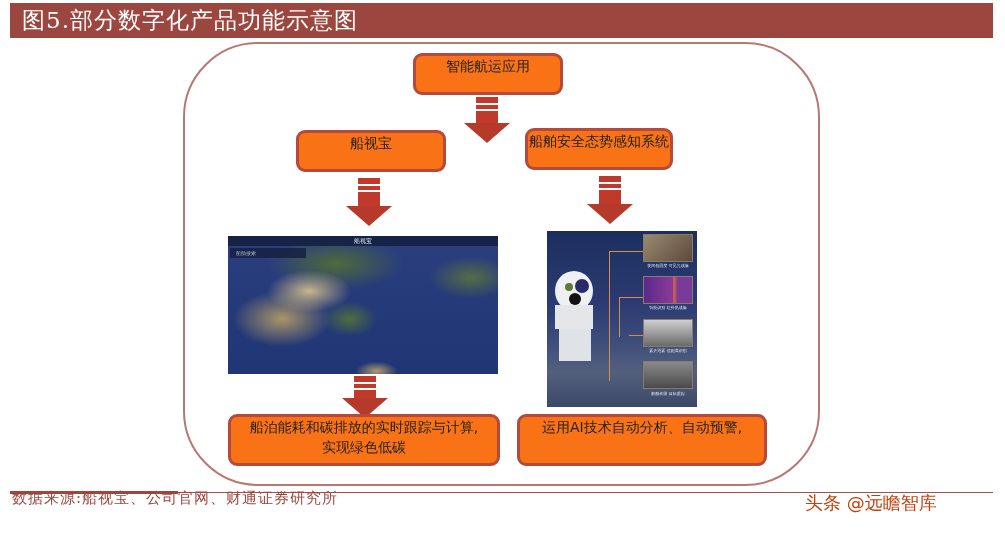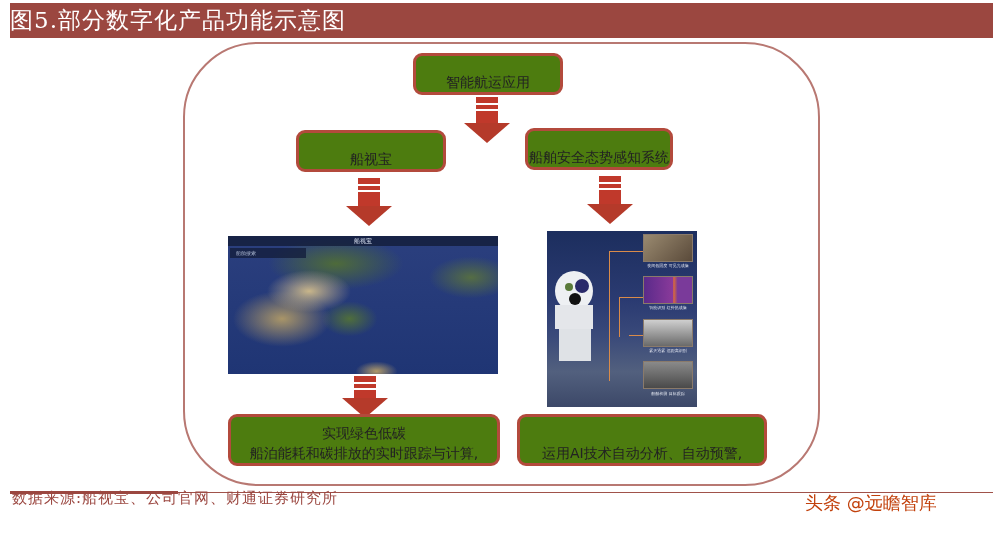--- a/index.html
+++ b/index.html
@@ -3,32 +3,32 @@
 <meta charset="utf-8">
 <style>
   * { box-sizing: border-box; margin: 0; padding: 0; }
   html, body { width: 1005px; height: 535px; background: #ffffff; overflow: hidden; }
   body { position: relative; font-family: "DejaVu Sans", "Liberation Sans", sans-serif; }
 
   .title-bar {
     position: absolute; left: 10px; top: 3px; width: 983px; height: 35px;
     background: #9b4740; color: #ffffff;
     font-family: "DejaVu Serif", "Liberation Serif", serif;
-    font-size: 23px; line-height: 35px; padding-left: 0; letter-spacing: 1px;
+    font-size: 23px; line-height: 35px; padding-left: 12px; letter-spacing: 1px;
   }
 
   .frame {
     position: absolute; left: 183px; top: 42px; width: 637px; height: 444px;
     border: 2px solid #b87872; border-radius: 75px; background: #ffffff;
   }
 
   .box {
     position: absolute; border: 3px solid #b34a3c; border-radius: 9px;
-    background: #4d7c0f; color: #222222; text-align: center;
-    font-size: 14px; display: flex; align-items: flex-end; justify-content: center;
+    background: #f97316; color: #222222; text-align: center;
+    font-size: 14px; display: flex; align-items: flex-start; justify-content: center;
     line-height: 20px;
   }
   .box.top   { left: 413px; top: 53px;  width: 150px; height: 42px; }
   .box.left  { left: 296px; top: 130px; width: 150px; height: 42px; }
   .box.right { left: 525px; top: 128px; width: 148px; height: 42px; }
   .box.bl    { left: 228px; top: 414px; width: 272px; height: 52px; }
   .box.br    { left: 517px; top: 414px; width: 250px; height: 52px; }
 
   .arrow { position: absolute; width: 46px; }
   .arrow .bar1 { position: absolute; left: 12px; width: 22px; height: 6px; background: #c0392b; top: 0; }
@@ -179,22 +179,22 @@
 
 <div class="arrow a4">
   <div class="bar1"></div>
     <div class="bar2"></div>
     <div class="stem"></div>
     <div class="head"></div>
 </div>
 
 <div class="box bl">
   <div>
+    <div>船泊能耗和碳排放的实时跟踪与计算,</div>
     <div>实现绿色低碳</div>
-    <div>船泊能耗和碳排放的实时跟踪与计算,</div>
   </div>
 </div>
 
 <div class="box br">
   <div>
     <div>运用AI技术自动分析、自动预警,</div>
   </div>
 </div>
 
 <div class="source-rule"></div>

